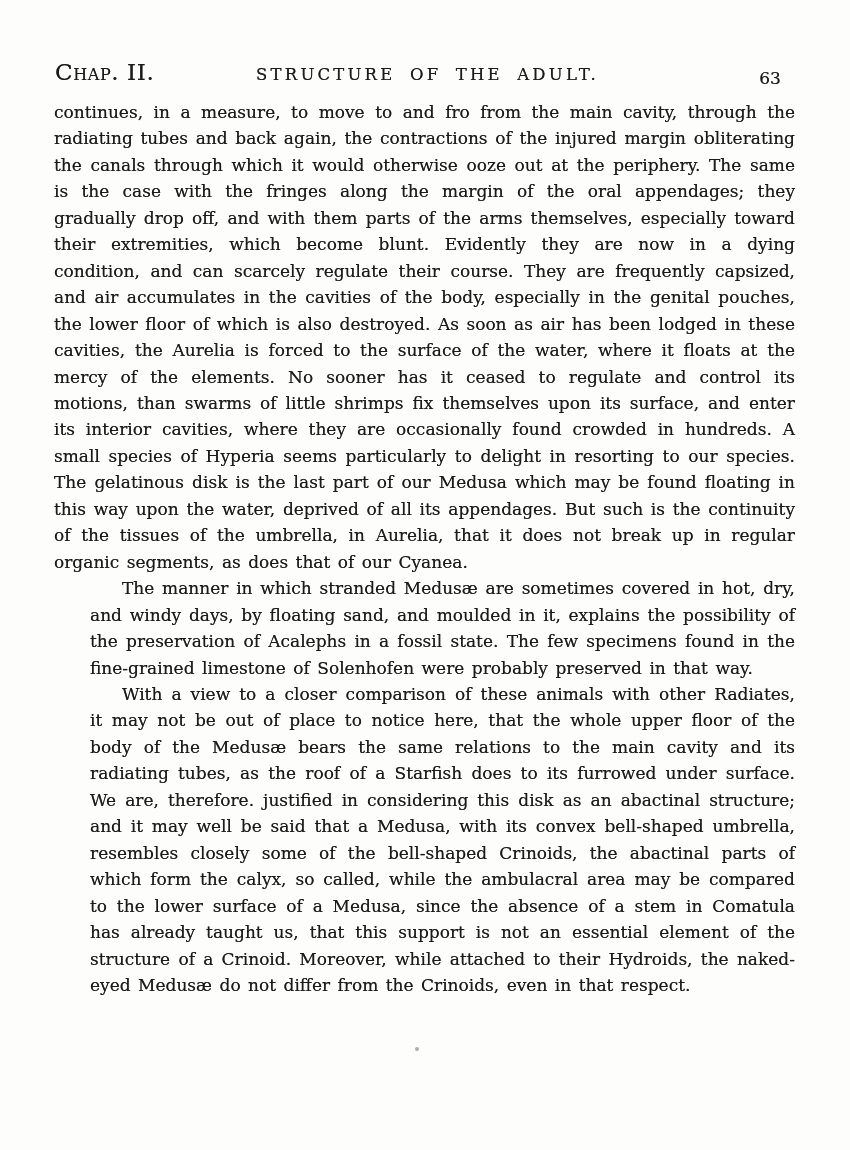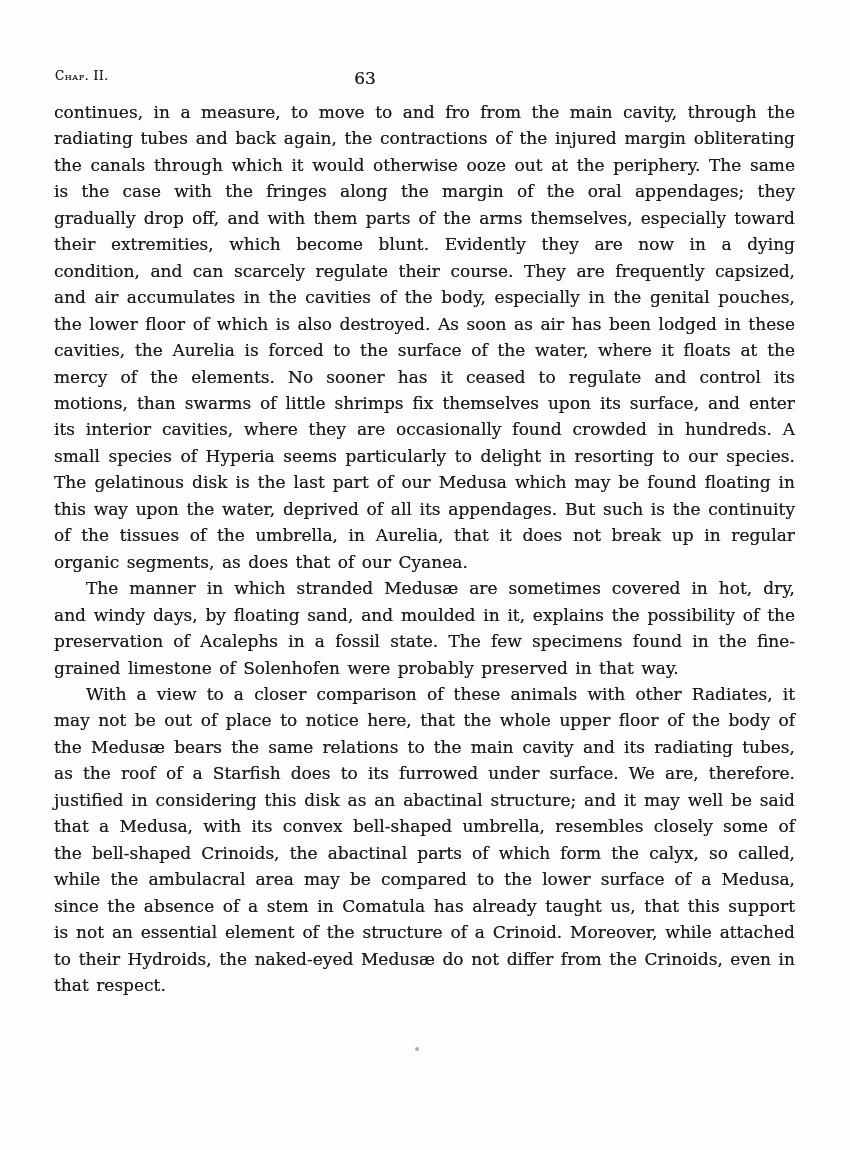--- a/index.html
+++ b/index.html
@@ -22,21 +22,21 @@
     position: absolute;
     top: 48px;
     left: 55px;
     right: 50px;
     display: flex;
     align-items: baseline;
   }
   .running-head .chapter {
     flex: 0 0 170px;
     font-variant: small-caps;
-    font-size: 12px;
+    font-size: 23px;
     letter-spacing: 0.6px;
   }
   .running-head .head-title {
     flex: 1 1 auto;
     text-align: center;
     font-size: 16.5px;
     letter-spacing: 3.2px;
     word-spacing: 6px;
     white-space: nowrap;
   }
@@ -59,38 +59,40 @@
     line-height: 26.45px;
     word-spacing: 0.12em;
   }
   .para {
     margin: 0;
     text-align: justify;
     text-justify: inter-word;
   }
   .para.indented {
     text-indent: 32px;
+    margin-left: 36px;
   }
   .scan-speck {
     position: absolute;
     left: 415px;
     top: 1047px;
     width: 4px;
     height: 4px;
     border-radius: 50%;
     background: rgba(110,110,110,0.55);
   }
 </style>
 </head>
 <body>
 
 <div class="page">
 
   <div class="running-head">
     <span class="chapter">Chap. II.</span>
+    <span class="head-title">STRUCTURE OF THE ADULT.</span>
     <span class="folio">63</span>
   </div>
 
   <div class="text-block">
     <p class="para">continues, in a measure, to move to and fro from the main cavity, through the radiating tubes and back again, the contractions of the injured margin obliterating the canals through which it would otherwise ooze out at the periphery. The same is the case with the fringes along the margin of the oral appendages; they gradually drop off, and with them parts of the arms themselves, especially toward their extremities, which become blunt. Evidently they are now in a dying condition, and can scarcely regulate their course. They are frequently capsized, and air accumulates in the cavities of the body, especially in the genital pouches, the lower floor of which is also destroyed. As soon as air has been lodged in these cavities, the Aurelia is forced to the surface of the water, where it floats at the mercy of the elements. No sooner has it ceased to regulate and control its motions, than swarms of little shrimps fix themselves upon its surface, and enter its interior cavities, where they are occasionally found crowded in hundreds. A small species of Hyperia seems particularly to delight in resorting to our species. The gelatinous disk is the last part of our Medusa which may be found floating in this way upon the water, deprived of all its appendages. But such is the continuity of the tissues of the umbrella, in Aurelia, that it does not break up in regular organic segments, as does that of our Cyanea.</p>
     <p class="para indented">The manner in which stranded Medusæ are sometimes covered in hot, dry, and windy days, by floating sand, and moulded in it, explains the possibility of the preservation of Acalephs in a fossil state. The few specimens found in the fine-grained limestone of Solenhofen were probably preserved in that way.</p>
     <p class="para indented">With a view to a closer comparison of these animals with other Radiates, it may not be out of place to notice here, that the whole upper floor of the body of the Medusæ bears the same relations to the main cavity and its radiating tubes, as the roof of a Starfish does to its furrowed under surface. We are, therefore. justified in considering this disk as an abactinal structure; and it may well be said that a Medusa, with its convex bell-shaped umbrella, resembles closely some of the bell-shaped Crinoids, the abactinal parts of which form the calyx, so called, while the ambulacral area may be compared to the lower surface of a Medusa, since the absence of a stem in Comatula has already taught us, that this support is not an essential element of the structure of a Crinoid. Moreover, while attached to their Hydroids, the naked-eyed Medusæ do not differ from the Crinoids, even in that respect.</p>
   </div>
 
   <div class="scan-speck"></div>

